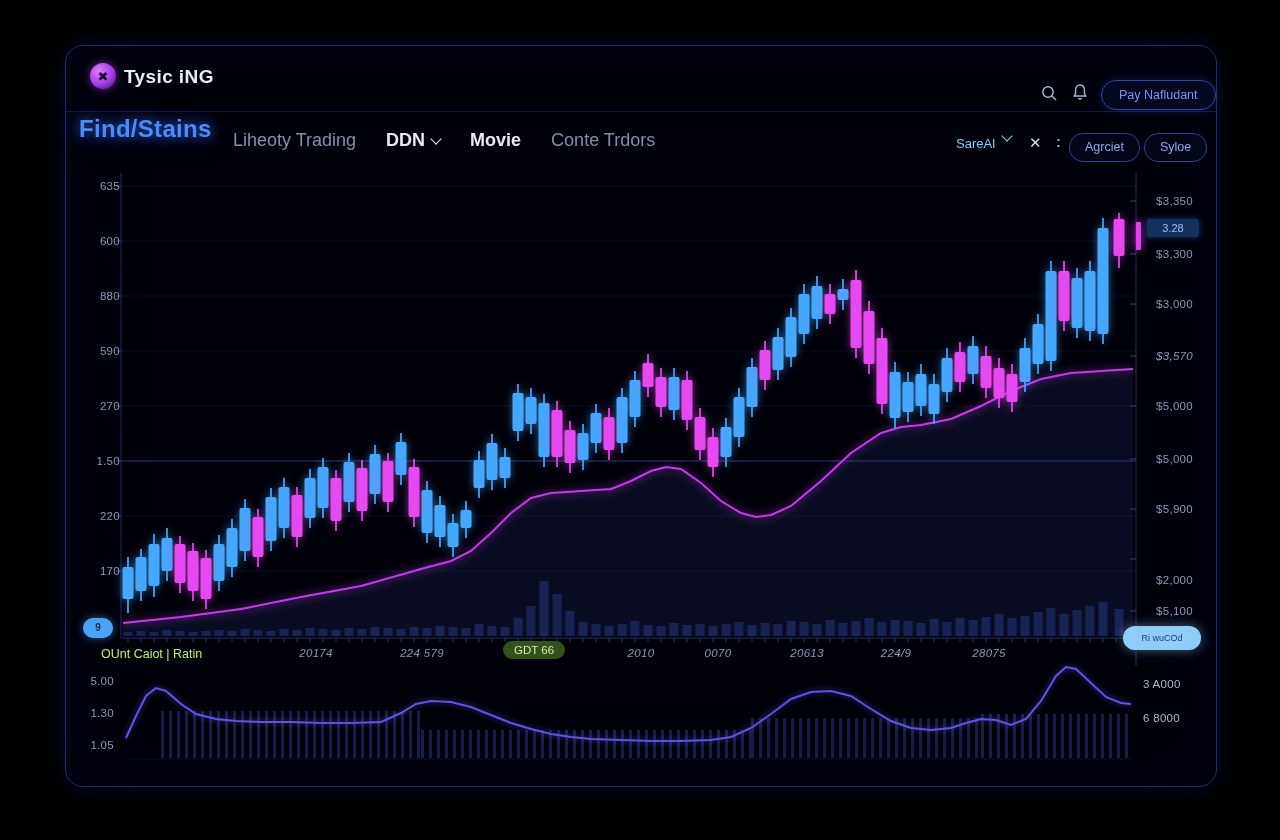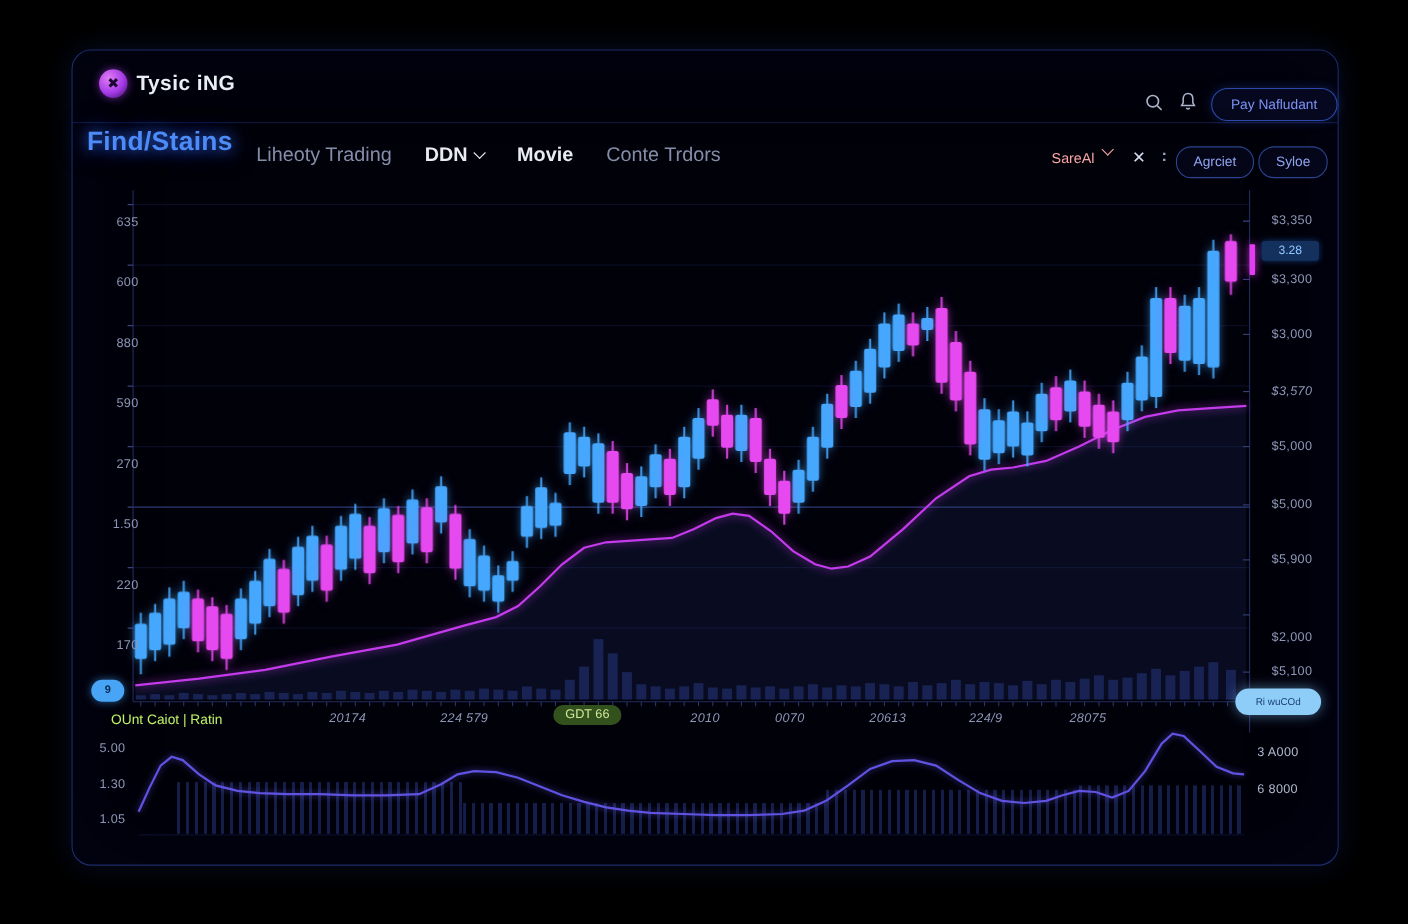--- a/index.html
+++ b/index.html
@@ -23,30 +23,30 @@
     box-shadow:0 0 10px rgba(45,80,200,.35);white-space:nowrap;}
   .divider{left:0;top:65px;width:100%;height:1px;background:rgba(45,65,155,.4);}
   
   .page-title{left:13px;top:69px;font-size:24px;font-weight:bold;color:#4d8bf8;
     text-shadow:0 0 14px rgba(60,120,255,.95),0 0 26px rgba(40,90,230,.5);letter-spacing:.3px;}
   .toolbar-menu{left:167px;top:84px;display:flex;gap:30px;align-items:center;}
   .tm-item{font-size:18px;color:#848ea8;white-space:nowrap;display:flex;align-items:center;gap:7px;}
   .tm-item.strong{color:#e8ebf4;font-weight:bold;}
   .chev{width:7px;height:7px;border-right:1.5px solid currentColor;border-bottom:1.5px solid currentColor;
     transform:rotate(45deg);margin-top:-4px;display:inline-block;}
-  .sareai{left:890px;top:90px;font-size:13px;color:#fca5a5;display:flex;gap:8px;align-items:flex-start;}
+  .sareai{left:890px;top:90px;font-size:13px;color:#7dd3fc;display:flex;gap:8px;align-items:flex-start;}
   .close-x{left:963px;top:88px;font-size:15px;color:#d5dcee;}
   .kebab{left:990px;top:87px;font-size:15px;color:#98a2c0;font-weight:bold;}
   .tool-btn{top:87px;height:27px;line-height:27px;padding:0 15px;border:1px solid #2c4490;border-radius:14px;
     color:#8ea4f0;font-size:12.5px;background:rgba(12,20,55,.3);white-space:nowrap;}
   .tool-btn.b1{left:1003px;}
   .tool-btn.b2{left:1078px;}
   
   .axis-label{position:absolute;font-size:11.5px;color:#8d96b5;letter-spacing:.3px;}
-  .left-lab{left:16px;width:44px;text-align:right;transform:translateY(-50%);margin-top:16px;}
+  .left-lab{left:10px;width:44px;text-align:right;transform:translateY(-50%);}
   .right-lab{left:1090px;transform:translateY(-50%);}
   .x-lab{transform:translateX(-50%);top:601px;font-style:italic;}
   .pair-label{left:35px;top:601px;font-size:12.5px;color:#bef264;position:absolute;}
   .xbadge{position:absolute;top:595px;transform:translateX(-50%);padding:3px 11px;border-radius:11px;
     background:#33511c;color:#d3eb9b;font-size:11.5px;}
   .price-badge{left:1081px;top:173px;width:52px;height:18px;line-height:18px;background:#14315e;
     color:#8fc6ff;font-size:11px;text-align:center;border-radius:3px;box-shadow:0 0 6px rgba(40,110,220,.5);}
   .price-tick{left:1070px;top:176px;width:5px;height:28px;background:#e23df0;border-radius:1px;
     box-shadow:0 0 8px rgba(230,60,240,.9);}
   .pill-sm{left:17px;top:572px;width:30px;height:20px;line-height:20px;border-radius:10px;background:#48a4f5;

